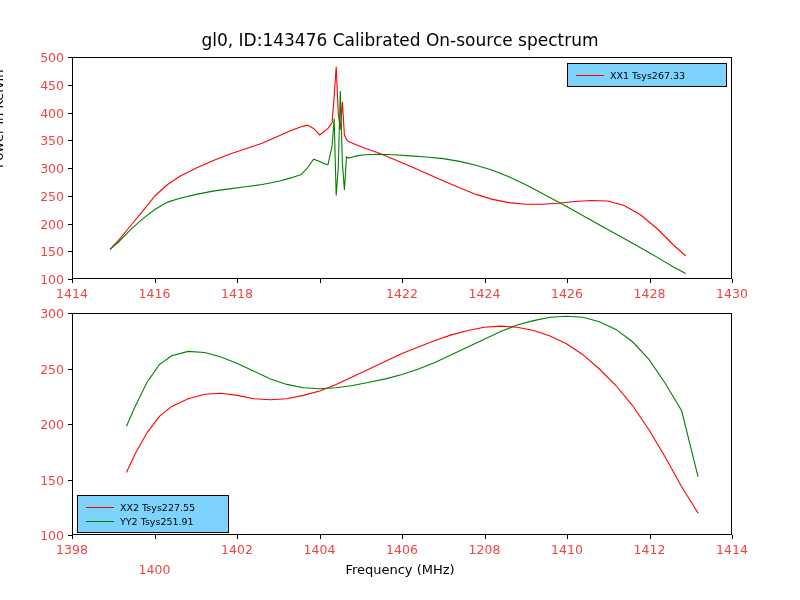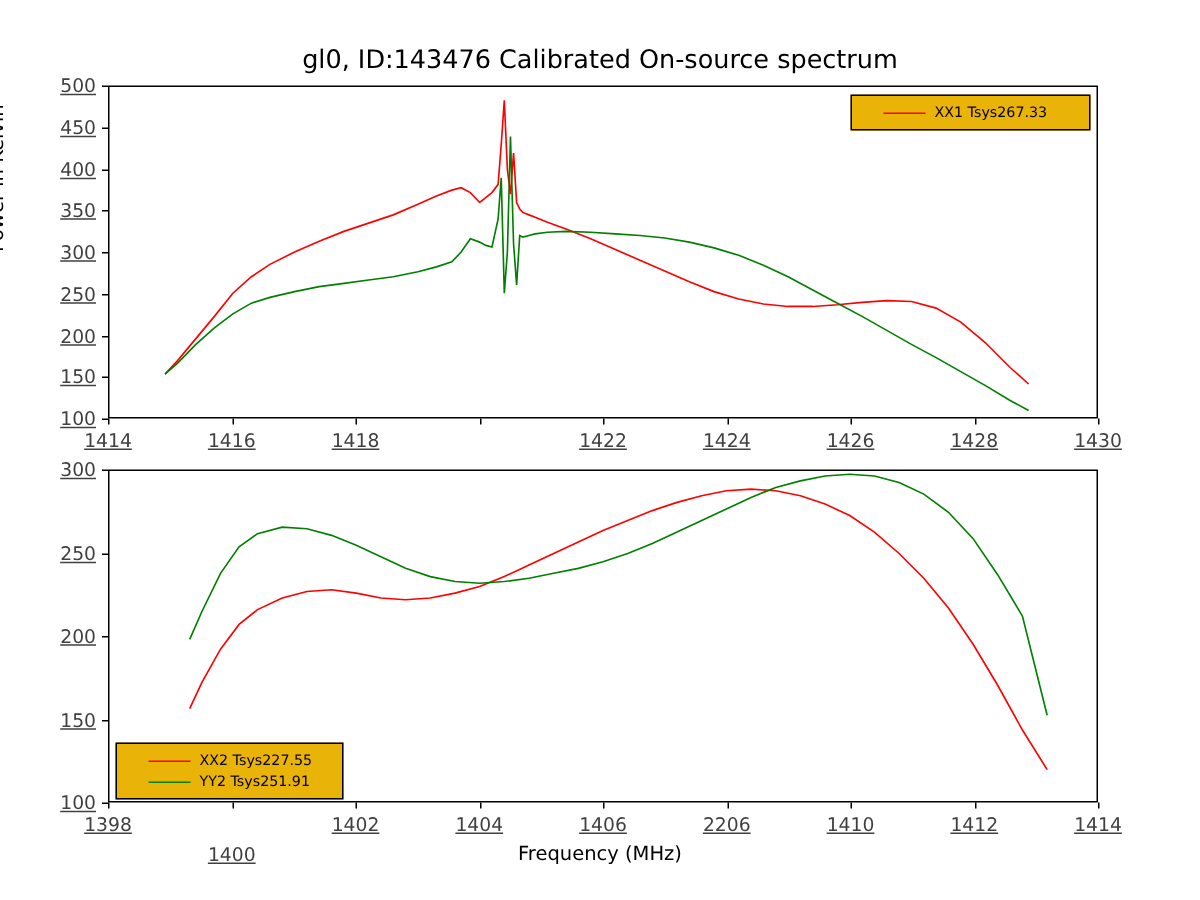--- a/index.html
+++ b/index.html
@@ -16,40 +16,40 @@
   #panel2{left:72px;top:313px;width:660px;height:222px;}
 
   .plotsvg{position:absolute;left:0;top:0;width:100%;height:100%;display:block;}
 
   
   .tick{position:absolute;background:#000;}
   .xtick{width:1px;height:4px;}
   .ytick{width:4px;height:1px;}
 
   .ticklabel{
-    position:absolute;font-size:12.5px;color:#404040;
-    font-family:"DejaVu Sans",sans-serif;white-space:nowrap;text-decoration:underline;
+    position:absolute;font-size:12.5px;color:#ef4444;
+    font-family:"DejaVu Sans",sans-serif;white-space:nowrap;
   }
   .xlab{transform:translateX(-50%);}
   .ylab{transform:translateY(-50%);text-align:right;}
 
   .axistitle{
     position:absolute;font-size:13px;color:#000;
     font-family:"DejaVu Sans",sans-serif;white-space:nowrap;
   }
   #ylabel1{
     left:-9px;top:168px;transform:rotate(-90deg);
     transform-origin:left top;
   }
   #xlabel2{left:0;top:562px;width:800px;text-align:center;}
 
   
   .legend{
-    position:absolute;border:1px solid #000;background:#eab308;
-    padding:4px 6px 4px 21px;box-sizing:border-box;
+    position:absolute;border:1px solid #000;background:#7dd3fc;
+    padding:4px 6px 4px 8px;box-sizing:border-box;
   }
   #legend1{left:567px;top:63px;width:160px;}
   #legend2{left:77px;top:495px;width:152px;}
   .legend-row{display:flex;align-items:center;height:14px;}
   .legend-line{width:28px;height:0;border-top:1.4px solid #000;margin-right:6px;flex:0 0 28px;}
   .legend-text{font-size:9.5px;color:#000;font-family:"DejaVu Sans",sans-serif;white-space:nowrap;}
 </style>
 </head>
 <body>
 
@@ -121,21 +121,21 @@
       <div class="ticklabel xlab" style="left: 72px; top: 542px;">1398</div>
       <div class="tick xtick" style="left: 154.5px; top: 535px;"></div>
       <div class="ticklabel xlab" style="left: 154.5px; top: 562px;">1400</div>
       <div class="tick xtick" style="left: 237px; top: 535px;"></div>
       <div class="ticklabel xlab" style="left: 237px; top: 542px;">1402</div>
       <div class="tick xtick" style="left: 319.5px; top: 535px;"></div>
       <div class="ticklabel xlab" style="left: 319.5px; top: 542px;">1404</div>
       <div class="tick xtick" style="left: 402px; top: 535px;"></div>
       <div class="ticklabel xlab" style="left: 402px; top: 542px;">1406</div>
       <div class="tick xtick" style="left: 484.5px; top: 535px;"></div>
-      <div class="ticklabel xlab" style="left: 484.5px; top: 542px;">2206</div>
+      <div class="ticklabel xlab" style="left: 484.5px; top: 542px;">1208</div>
       <div class="tick xtick" style="left: 567px; top: 535px;"></div>
       <div class="ticklabel xlab" style="left: 567px; top: 542px;">1410</div>
       <div class="tick xtick" style="left: 649.5px; top: 535px;"></div>
       <div class="ticklabel xlab" style="left: 649.5px; top: 542px;">1412</div>
       <div class="tick xtick" style="left: 732px; top: 535px;"></div>
       <div class="ticklabel xlab" style="left: 732px; top: 542px;">1414</div>
       <div class="tick ytick" style="left: 68px; top: 535px;"></div>
       <div class="ticklabel ylab" style="left: 26px; width: 38px; top: 535px;">100</div>
       <div class="tick ytick" style="left: 68px; top: 479.5px;"></div>
       <div class="ticklabel ylab" style="left: 26px; width: 38px; top: 479.5px;">150</div>

